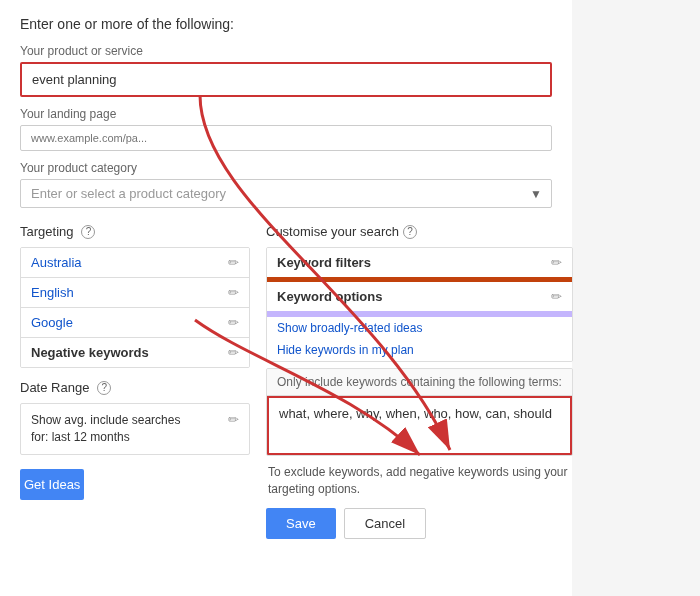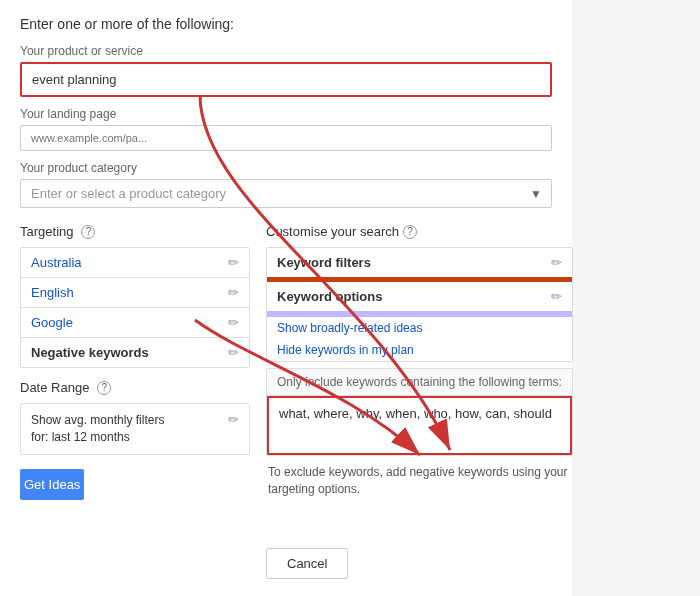--- a/index.html
+++ b/index.html
@@ -272,21 +272,20 @@
       cursor: pointer;
     }
     .cancel-btn {
       background: #fff;
       color: #333;
       border: 1px solid #ccc;
       border-radius: 2px;
       padding: 7px 20px;
       font-size: 13px;
       cursor: pointer;
-      margin-top: 40px;
     }
     
     .arrow-overlay {
       position: absolute;
       top: 0;
       left: 0;
       pointer-events: none;
       width: 700px;
       height: 596px;
     }
@@ -347,21 +346,21 @@
       </div>
 
       
       <div class="date-range-section">
         <div class="col-section-title">
           <span>Date Range</span>
           <span class="help-icon">?</span>
         </div>
         <div class="date-range-box">
           <div class="date-range-text">
-            <span>Show avg. monthly filters</span><br>
+            <span>Show avg. include searches</span><br>
             <span>for: last 12 months</span>
           </div>
           <span class="edit-icon">✏</span>
         </div>
       </div>
 
       
       <button class="get-ideas-btn">Get Ideas</button>
     </div>
 
@@ -390,20 +389,21 @@
       <div class="include-keywords-section">
         <div class="include-header">Only include keywords containing the following terms:</div>
         <div class="include-textarea-wrapper">
           <textarea class="include-textarea" style="">what, where, why, when, who, how, can, should</textarea>
         </div>
       </div>
 
       <div class="exclude-info">To exclude keywords, add negative keywords using your targeting options.</div>
 
       <div class="action-buttons">
+        <button class="save-btn">Save</button>
         <button class="cancel-btn">Cancel</button>
       </div>
     </div>
   </div>
 
   
   <svg class="arrow-overlay" xmlns="http://www.w3.org/2000/svg">
 
     <defs>
       <marker id="arrowhead1" markerWidth="10" markerHeight="7" refX="10" refY="3.5" orient="auto">

